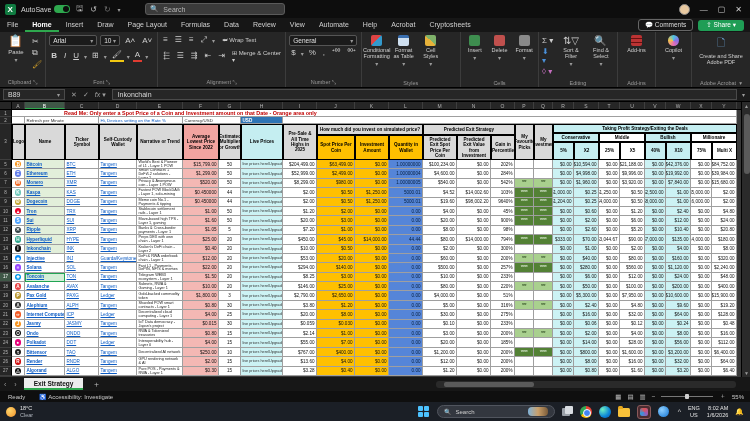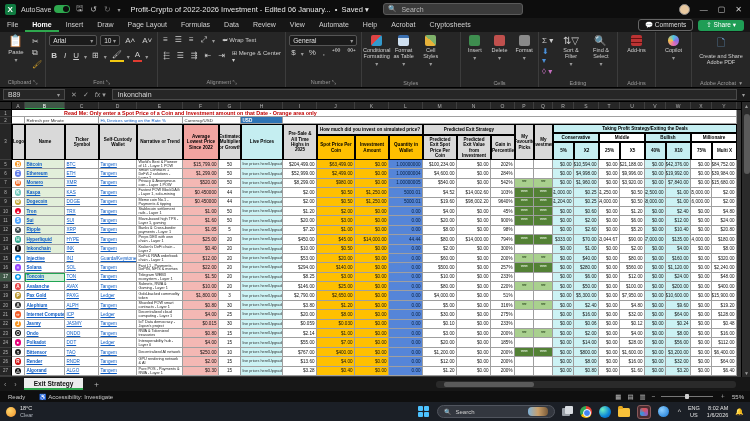--- a/index.html
+++ b/index.html
@@ -143,23 +143,20 @@
     <div class="autosave">
       <span>AutoSave</span>
       <span class="toggle"></span>
     </div>
     <div class="qat">
       <span>🖫</span>
       <span>↺</span>
       <span style="color:#6d6d6d;">↻</span>
       <span class="chev">▾</span>
     </div>
-    <div class="doc-title">
-      <span>Profit-Crypto of 2022-2026 Investment - Edited 06 January...</span> &nbsp;•&nbsp; <span>Saved</span> ▾
-    </div>
     <div class="tb-search">
       <span>🔍</span>
       <span>Search</span>
     </div>
     <div class="tb-right">
       <span class="avatar"></span>
       <span class="winbtn">—</span>
       <span class="winbtn">▢</span>
       <span class="winbtn">✕</span>
     </div>

